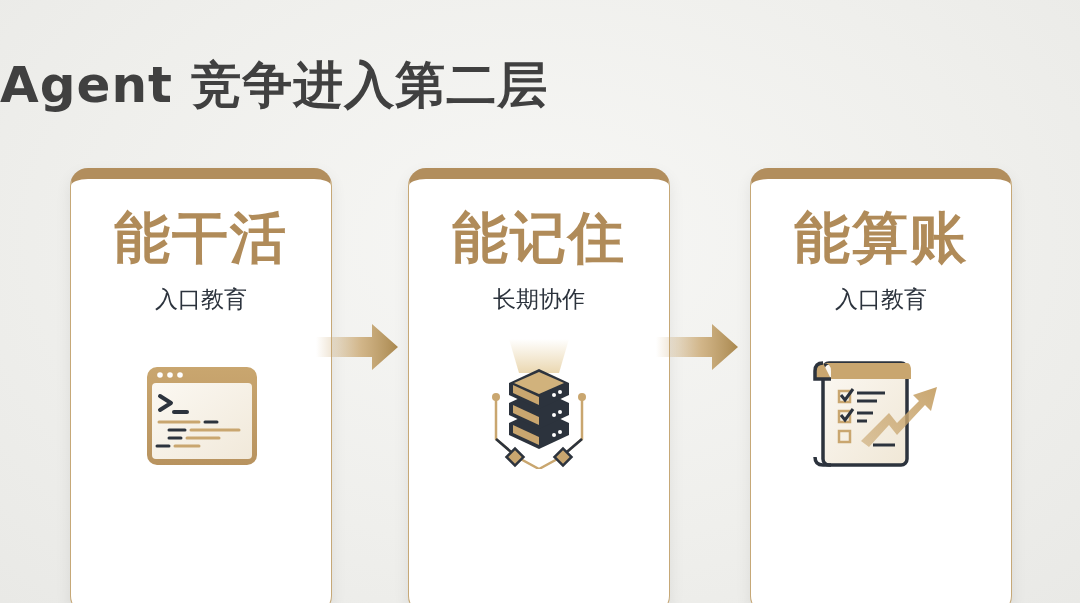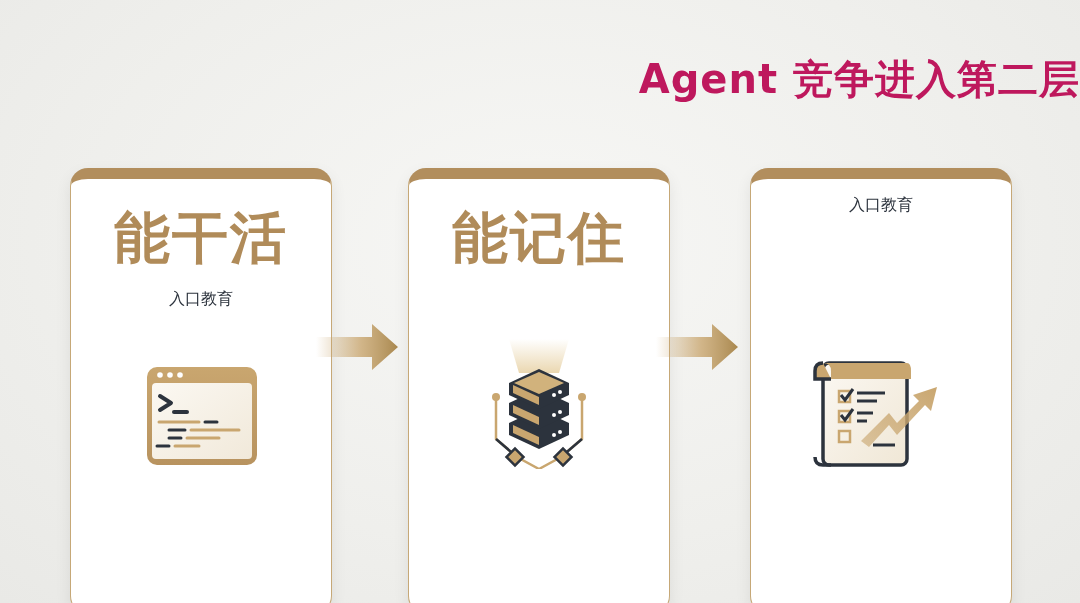--- a/index.html
+++ b/index.html
@@ -4,37 +4,37 @@
 <style>
   * { box-sizing: border-box; margin: 0; padding: 0; }
   html, body { width: 1080px; height: 603px; overflow: hidden; }
   body {
     background: radial-gradient(ellipse at 50% 40%, #f7f7f5 0%, #efefec 60%, #e9e9e6 100%);
     font-family: "DejaVu Sans", "Liberation Sans", sans-serif;
     position: relative;
   }
   .title {
     position: absolute; left: 0; right: 0; top: 52px;
-    text-align: right; font-size: 40px; font-weight: bold;
-    color: #be185d; letter-spacing: 1px;
+    text-align: left; font-size: 50px; font-weight: bold;
+    color: #404040; letter-spacing: 1px;
   }
   .card {
     position: absolute; top: 168px; width: 262px; height: 446px;
     background: #fff; border-radius: 18px;
     border: 1.5px solid #c6a877;
     border-top: 11px solid #b28e5d;
     box-shadow: 0 6px 16px rgba(0,0,0,0.08);
     text-align: center;
   }
   .card-title {
     margin-top: 24px; font-size: 56px; font-weight: bold;
     color: #b08b59; letter-spacing: 2px; line-height: 70px;
   }
   .card-sub {
-    margin-top: 12px; font-size: 16px; color: #2c333d; line-height: 28px;
+    margin-top: 12px; font-size: 23px; color: #2c333d; line-height: 28px;
   }
   .icon { position: absolute; left: 50%; transform: translateX(-50%); top: 180px; }
   .arrow { position: absolute; top: 322px; width: 84px; height: 50px; }
 </style>
 </head>
 <body>
 
 <div class="title">Agent 竞争进入第二层</div>
 
 <div class="card" style="left:70px;">
@@ -79,20 +79,21 @@
         <stop offset="0.55" stop-color="#c9a66f" stop-opacity="0.8"></stop>
         <stop offset="1" stop-color="#a9884f"></stop>
       </linearGradient>
     </defs>
     <polygon points="0,15 56,15 56,2 82,25 56,48 56,35 0,35" fill="url(#ag1)"></polygon>
   </svg>
 </div>
 
 <div class="card" style="left:408px;">
   <div class="card-title">能记住</div>
+  <div class="card-sub">长期协作</div>
   <div class="icon" style="top:160px;">
     <svg width="150" height="130" viewBox="0 0 150 130">
       <defs>
         <linearGradient id="glow" x1="0" y1="0" x2="0" y2="1">
           <stop offset="0" stop-color="#e8d3a8" stop-opacity="0"></stop>
           <stop offset="1" stop-color="#e8d3a8" stop-opacity="0.9"></stop>
         </linearGradient>
       </defs>
       <polygon points="45,0 105,0 95,34 55,34" fill="url(#glow)"></polygon>
 
@@ -128,20 +129,21 @@
         <stop offset="0" stop-color="#c9a66f" stop-opacity="0"></stop>
         <stop offset="0.55" stop-color="#c9a66f" stop-opacity="0.8"></stop>
         <stop offset="1" stop-color="#a9884f"></stop>
       </linearGradient>
     </defs>
     <polygon points="0,15 56,15 56,2 82,25 56,48 56,35 0,35" fill="url(#ag2)"></polygon>
   </svg>
 </div>
 
 <div class="card" style="left:750px;">
+  <div class="card-title">能算账</div>
   <div class="card-sub">入口教育</div>
   <div class="icon" style="top:178px;">
     <svg width="140" height="115" viewBox="0 0 140 115">
       <defs>
         <linearGradient id="pg" x1="0" y1="0" x2="1" y2="1">
           <stop offset="0" stop-color="#fbf8f2"></stop>
             <stop offset="1" stop-color="#f0e7d6"></stop>
         </linearGradient>
         <linearGradient id="upg" x1="0" y1="1" x2="1" y2="0">
           <stop offset="0" stop-color="#c9a66f" stop-opacity="0.6"></stop>

